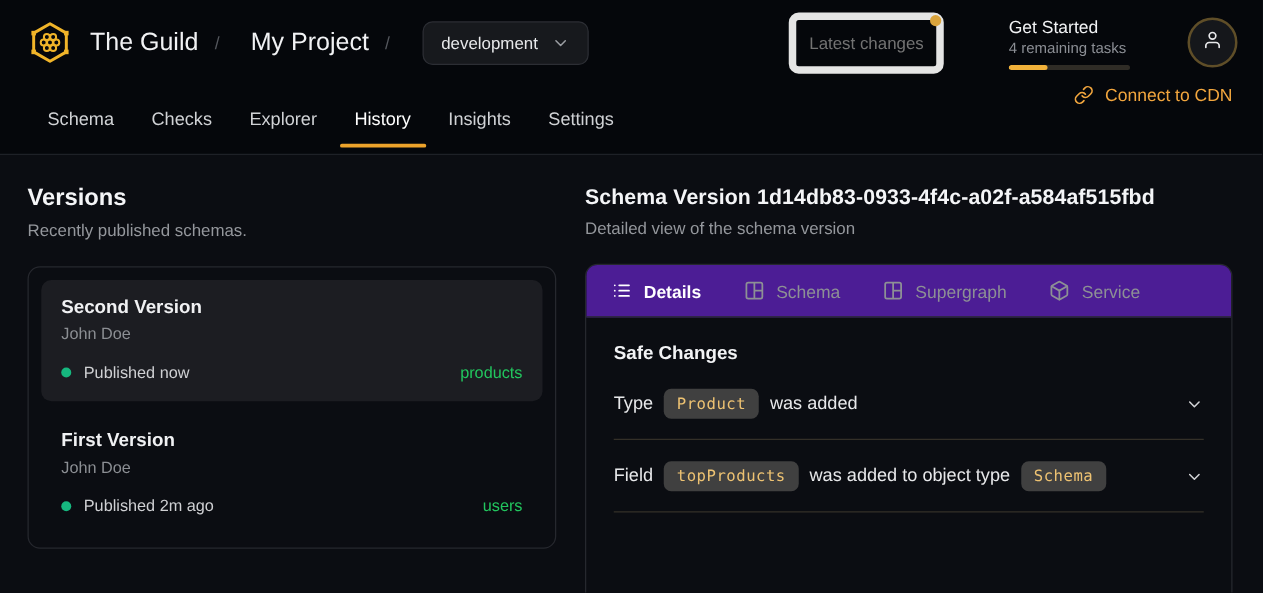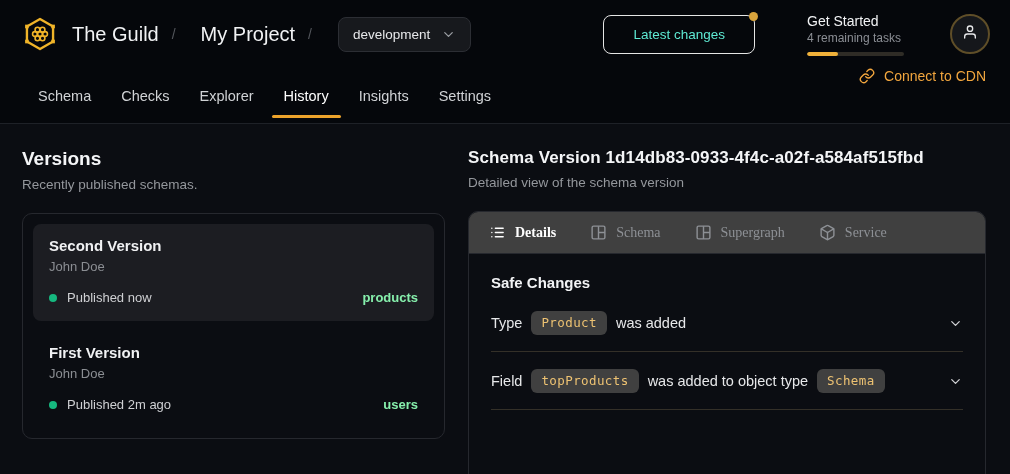--- a/index.html
+++ b/index.html
@@ -19,22 +19,22 @@
   .crumb { font-size:20px; font-weight:500; color:#f1f2f4; margin-left:12px; cursor:pointer; }
   .crumb-sep { color:#54575d; margin:0 13px; font-size:14px; }
   .target-select {
     display:flex; align-items:center; gap:11px;
     background:#17191d; border:1px solid #2c2e34; border-radius:8px;
     padding:9px 14px; font-size:13.5px; color:#e7e8ea; margin-left:13px; cursor:pointer;
   }
   .target-select .icon { color:#9a9da2; display:flex; }
   .header-right { margin-left:auto; display:flex; align-items:center; }
   .latest-btn {
-    position:relative; background:transparent; border:1px solid #e5e5e5; border-radius:8px;
-    color:#5eead4; font-size:13.5px; padding:11px 29px; cursor:pointer;
+    position:relative; background:transparent; border:6px solid #e5e5e5; border-radius:8px;
+    color:#737373; font-size:13.5px; padding:11px 10px; cursor:pointer;
     font-family:inherit;
   }
   .latest-dot { position:absolute; top:-4px; right:-4px; width:9px; height:9px; border-radius:50%; background:#d9a33c; }
   .get-started { margin-left:52px; width:97px; cursor:pointer; }
   .gs-title { font-size:14px; font-weight:500; color:#f2f3f5; }
   .gs-sub { font-size:12px; color:#8b8e94; margin-top:2px; white-space:nowrap; }
   .gs-bar { margin-top:7px; height:4px; border-radius:2px; background:#2f2c26; overflow:hidden; }
   .gs-fill { height:100%; border-radius:2px; background:#f0b13a; }
   .avatar {
     margin-left:46px; width:40px; height:40px; border-radius:50%;
@@ -68,27 +68,27 @@
   
   .version-list { margin-top:21px; border:1px solid #26282e; border-radius:10px; padding:10px; }
   .version-item { padding:13px 16px 16px; border-radius:8px; cursor:pointer; }
   .version-item.selected { background:#1c1d22; }
   .version-item + .version-item { margin-top:10px; }
   .v-name { font-size:15px; font-weight:700; color:#f0f1f3; }
   .v-author { font-size:13px; color:#8b8e93; margin-top:5px; }
   .v-row { display:flex; align-items:center; margin-top:16px; }
   .v-dot { width:8px; height:8px; border-radius:50%; background:#16b87f; margin-right:10px; flex:none; }
   .v-pub { font-size:13px; color:#cfd0d3; }
-  .v-service { margin-left:auto; font-size:13px; font-weight:700; color:#86efac; }
+  .v-service { margin-left:auto; font-size:13px; font-weight:400; color:#22c55e; }
 
   
   .detail-card { margin-top:21px; border:1px solid #26282e; border-radius:10px 10px 0 0; height:266px; overflow:hidden; }
   .tab-strip {
-    height:42px; background:#404040; border-bottom:1px solid #26282e;
-    display:flex; align-items:center; padding:0 20px; gap:34px;font-family:Liberation Serif, serif;
+    height:42px; background:#4c1d95; border-bottom:1px solid #26282e;
+    display:flex; align-items:center; padding:0 20px; gap:34px;
   }
   .d-tab { display:flex; align-items:center; gap:9px; font-size:14px; color:#8d9095; cursor:pointer; }
   .d-tab.active { color:#ffffff; font-weight:600; }
   .d-tab .icon { display:flex; }
   .detail-content { padding:20px 22px 12px; }
   .section-title { font-size:15px; font-weight:700; color:#f2f3f5; }
   .changes { margin-top:3px; }
   .change-row {
     display:flex; align-items:center; gap:9px; padding:17px 0 16px;
     border-bottom:1px solid #343028; font-size:14.5px; color:#e7e8ea; cursor:pointer;

